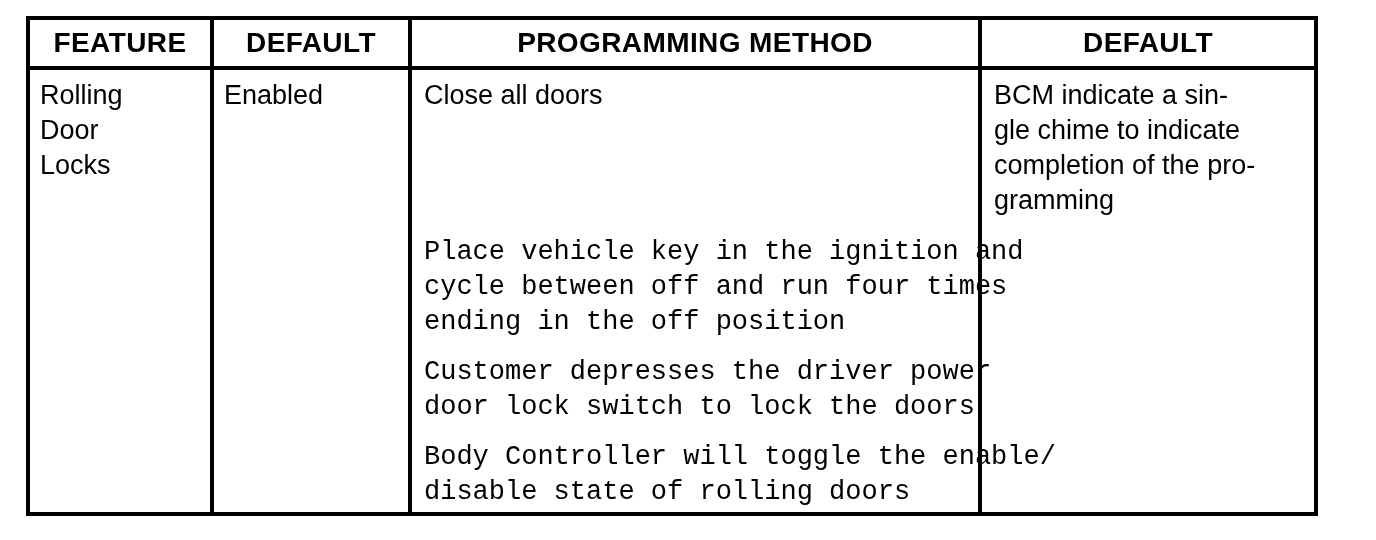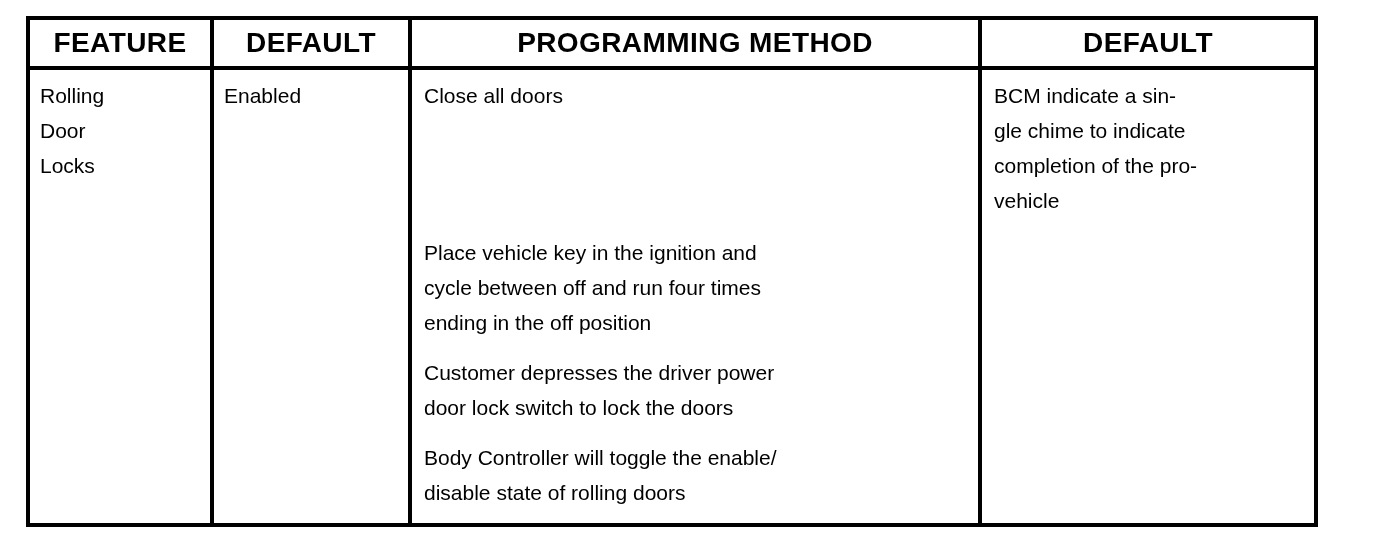--- a/index.html
+++ b/index.html
@@ -65,44 +65,45 @@
     font-weight: bold;
     font-size: 28px;
     letter-spacing: 0.4px;
     line-height: 1;
     white-space: nowrap;
   }
 
   
   .body-row td {
     height: 440px;
-    font-size: 21px;
+    font-size: 27px;
     line-height: 35px;
   }
 
   .cell-pad {
     padding: 8px 0 0 10px;
   }
   .cell-pad-method {
-    padding: 8px 0 13px 12px;
+    padding: 8px 0 2px 12px;
   }
   .cell-pad-feedback {
     padding: 8px 12px 0 12px;
   }
 
   .stack-line {
     display: block;
     white-space: nowrap;
   }
 
   .para {
     margin: 0;
   }
   .para + .para {
     margin-top: 15px;
+    font-family: Liberation Mono, monospace;
   }
   .para-line {
     display: block;
     white-space: nowrap;
   }
 
   
   .gap-after {
     margin-bottom: 122px;
   }
@@ -170,21 +171,21 @@
             </p>
 
           </div>
         </td>
 
         <td>
           <div class="cell-pad-feedback">
             <span class="stack-line">BCM indicate a sin-</span>
             <span class="stack-line">gle chime to indicate</span>
             <span class="stack-line">completion of the pro-</span>
-            <span class="stack-line">vehicle</span>
+            <span class="stack-line">gramming</span>
           </div>
         </td>
 
       </tr>
     </tbody>
   </table>
 
 </div>
 
 </body></html>

